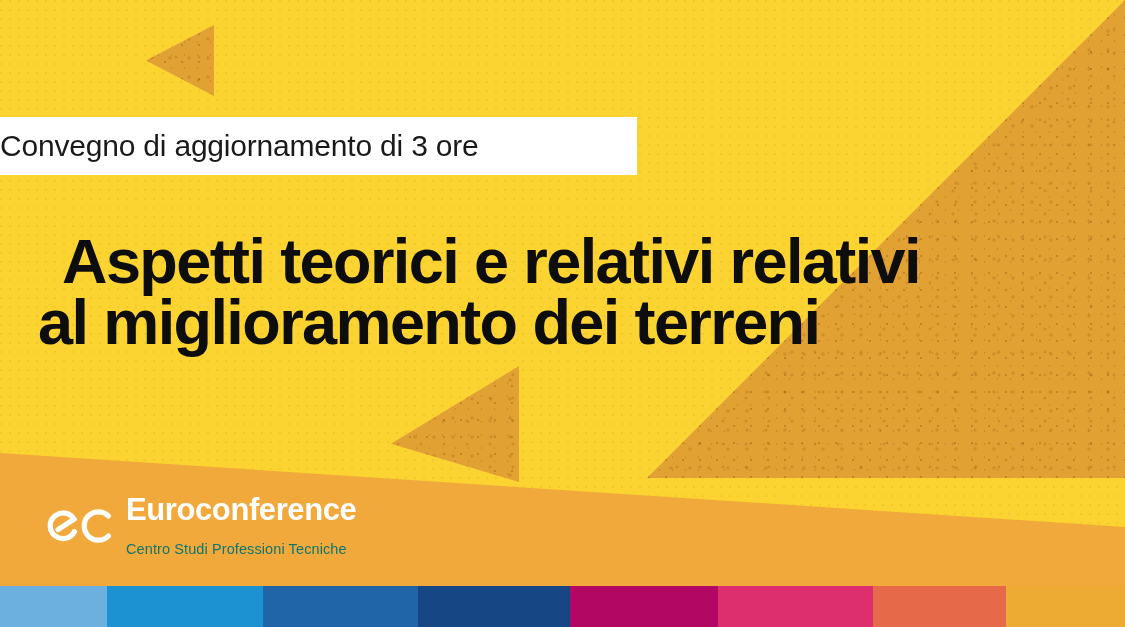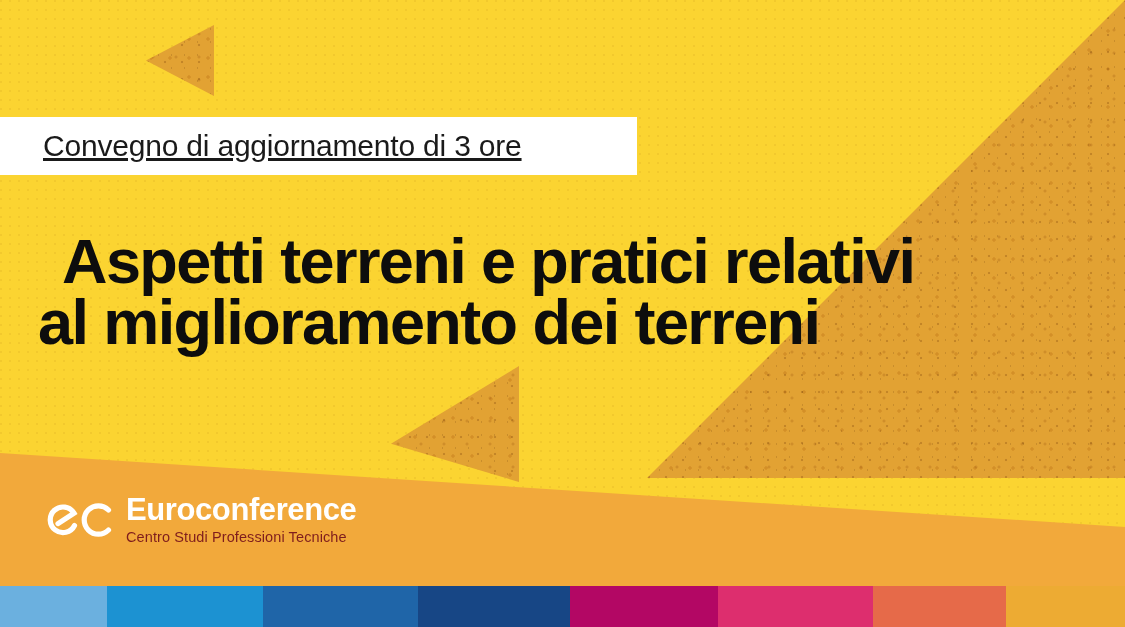--- a/index.html
+++ b/index.html
@@ -82,27 +82,25 @@
     position: absolute;
     left: 0;
     top: 117px;
     width: 637px;
     height: 58px;
     background: #ffffff;
     display: flex;
     align-items: center;
   }
   .kicker-text {
-    margin-left: 43px;
     font-size: 30px;
     font-weight: 400;
     color: #1a1a1a;
     letter-spacing: -0.2px;
     white-space: nowrap;
-    text-decoration: underline;
   }
 
   
   .headline {
     position: absolute;
     left: 38px;
     top: 189px;
     width: 1060px;
     font-size: 63px;
     line-height: 0.97;
@@ -155,24 +153,24 @@
     font-size: 31px;
     font-weight: 700;
     color: #ffffff;
     letter-spacing: -0.4px;
     line-height: 1.05;
     white-space: nowrap;
   }
   .logo-tagline {
     font-size: 14.5px;
     font-weight: 400;
-    color: #7f1d1d;
+    color: #0f766e;
     letter-spacing: 0.1px;
     line-height: 1.15;
-    margin-top: 2px;
+    margin-top: 14px;
     white-space: nowrap;
   }
 
   
   .stripe-bar {
     position: absolute;
     left: 0;
     bottom: 0;
     width: 1125px;
     height: 41px;
@@ -196,21 +194,21 @@
   </div>
   <div class="shape tri-mid">
     <div class="shape-tex"></div>
   </div>
 
   <div class="kicker-band">
     <span class="kicker-text">Convegno di aggiornamento di 3 ore</span>
   </div>
 
   <h1 class="headline">
-    <span class="line line-1">Aspetti terreni e pratici relativi</span>
+    <span class="line line-1">Aspetti teorici e relativi relativi</span>
     <span class="line line-2">al miglioramento dei terreni</span>
   </h1>
 
   <div class="footer-band"></div>
 
   <div class="logo">
     <span class="logo-mark">
       <svg width="74" height="50" viewBox="0 0 74 50" fill="none" aria-hidden="true">
         <path d="M30.5 30.5 A12.8 12.8 0 1 1 30.0 18.2 L14.0 28.6" stroke="#ffffff" stroke-width="5.2" stroke-linecap="round" fill="none"></path>
         <path d="M64.5 15.0 A14.2 14.2 0 1 0 64.5 35.0" stroke="#ffffff" stroke-width="5.2" stroke-linecap="round" fill="none"></path>

